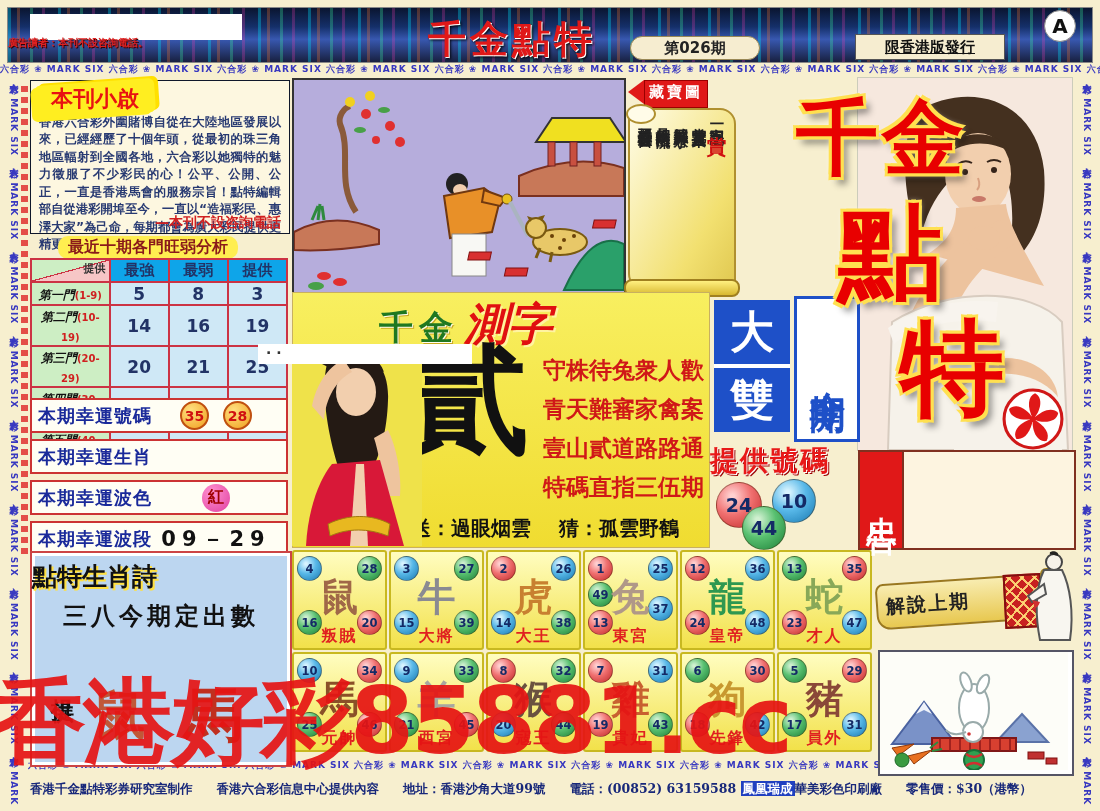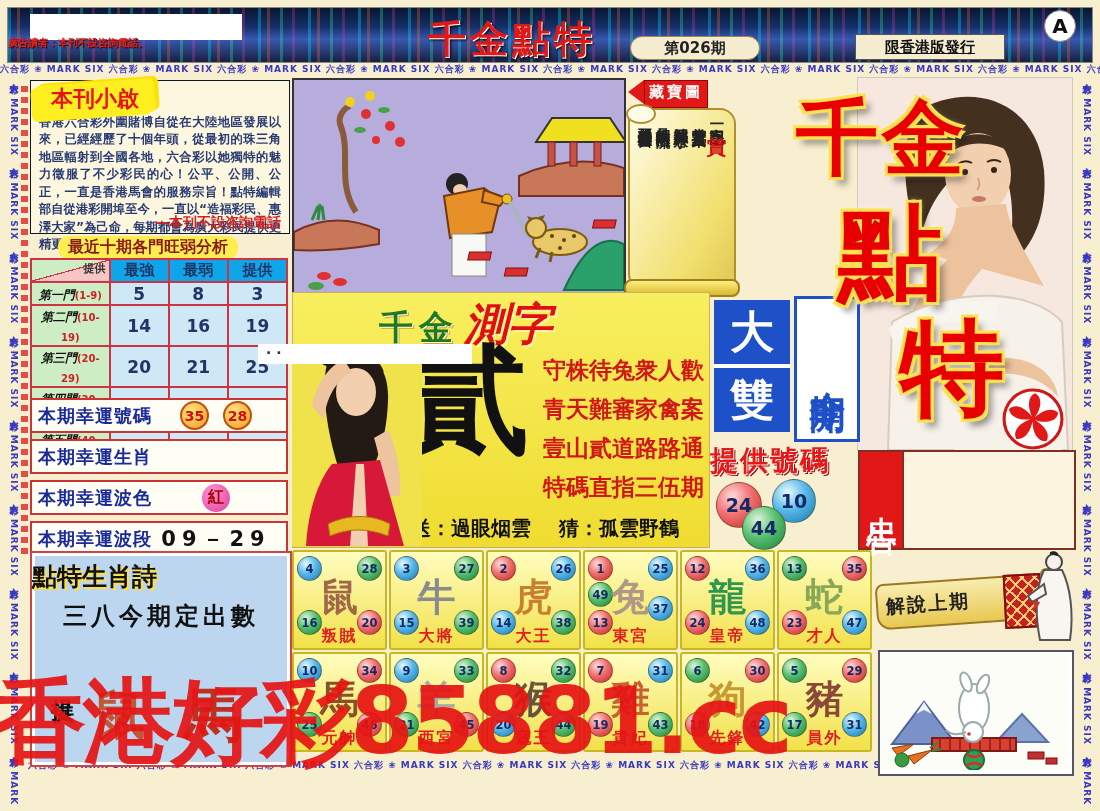--- a/index.html
+++ b/index.html
@@ -604,16 +604,19 @@
       <path d="M86,102 q8,6 16,0 M86,114 q8,-6 16,0" stroke="#d03030" stroke-width="2.5" fill="none"></path>
       <polygon points="28,104 52,98 34,112" fill="#e87020" stroke="#903808"></polygon>
       <polygon points="12,96 34,92 18,104" fill="#e87020" stroke="#903808"></polygon>
       <path d="M50,96 l8,-6 M52,99 l10,-2" stroke="#2e8a3e" stroke-width="2"></path>
       <circle cx="22" cy="108" r="7" fill="#3a9a40" stroke="#1e6828"></circle>
       <rect x="148" y="100" width="16" height="7" fill="#c03030" stroke="#801010"></rect>
       <rect x="166" y="106" width="11" height="6" fill="#c03030" stroke="#801010"></rect>
     </svg>
   </div>
 
+  <div class="footer">
+    <span>香港千金點特彩券研究室制作</span><span class="fgap"></span><span>香港六合彩信息中心提供內容</span><span class="fgap"></span><span>地址：香港沙角大道99號</span><span class="fgap"></span><span>電話：(00852) 63159588</span> <span class="hl">鳳凰瑞成</span><span>華美彩色印刷廠</span><span class="fgap"></span><span>零售價：$30（港幣）</span>
+  </div>
 
   <div class="watermark">香港好彩85881.cc</div>
 
 </div>
 
 </body></html>

